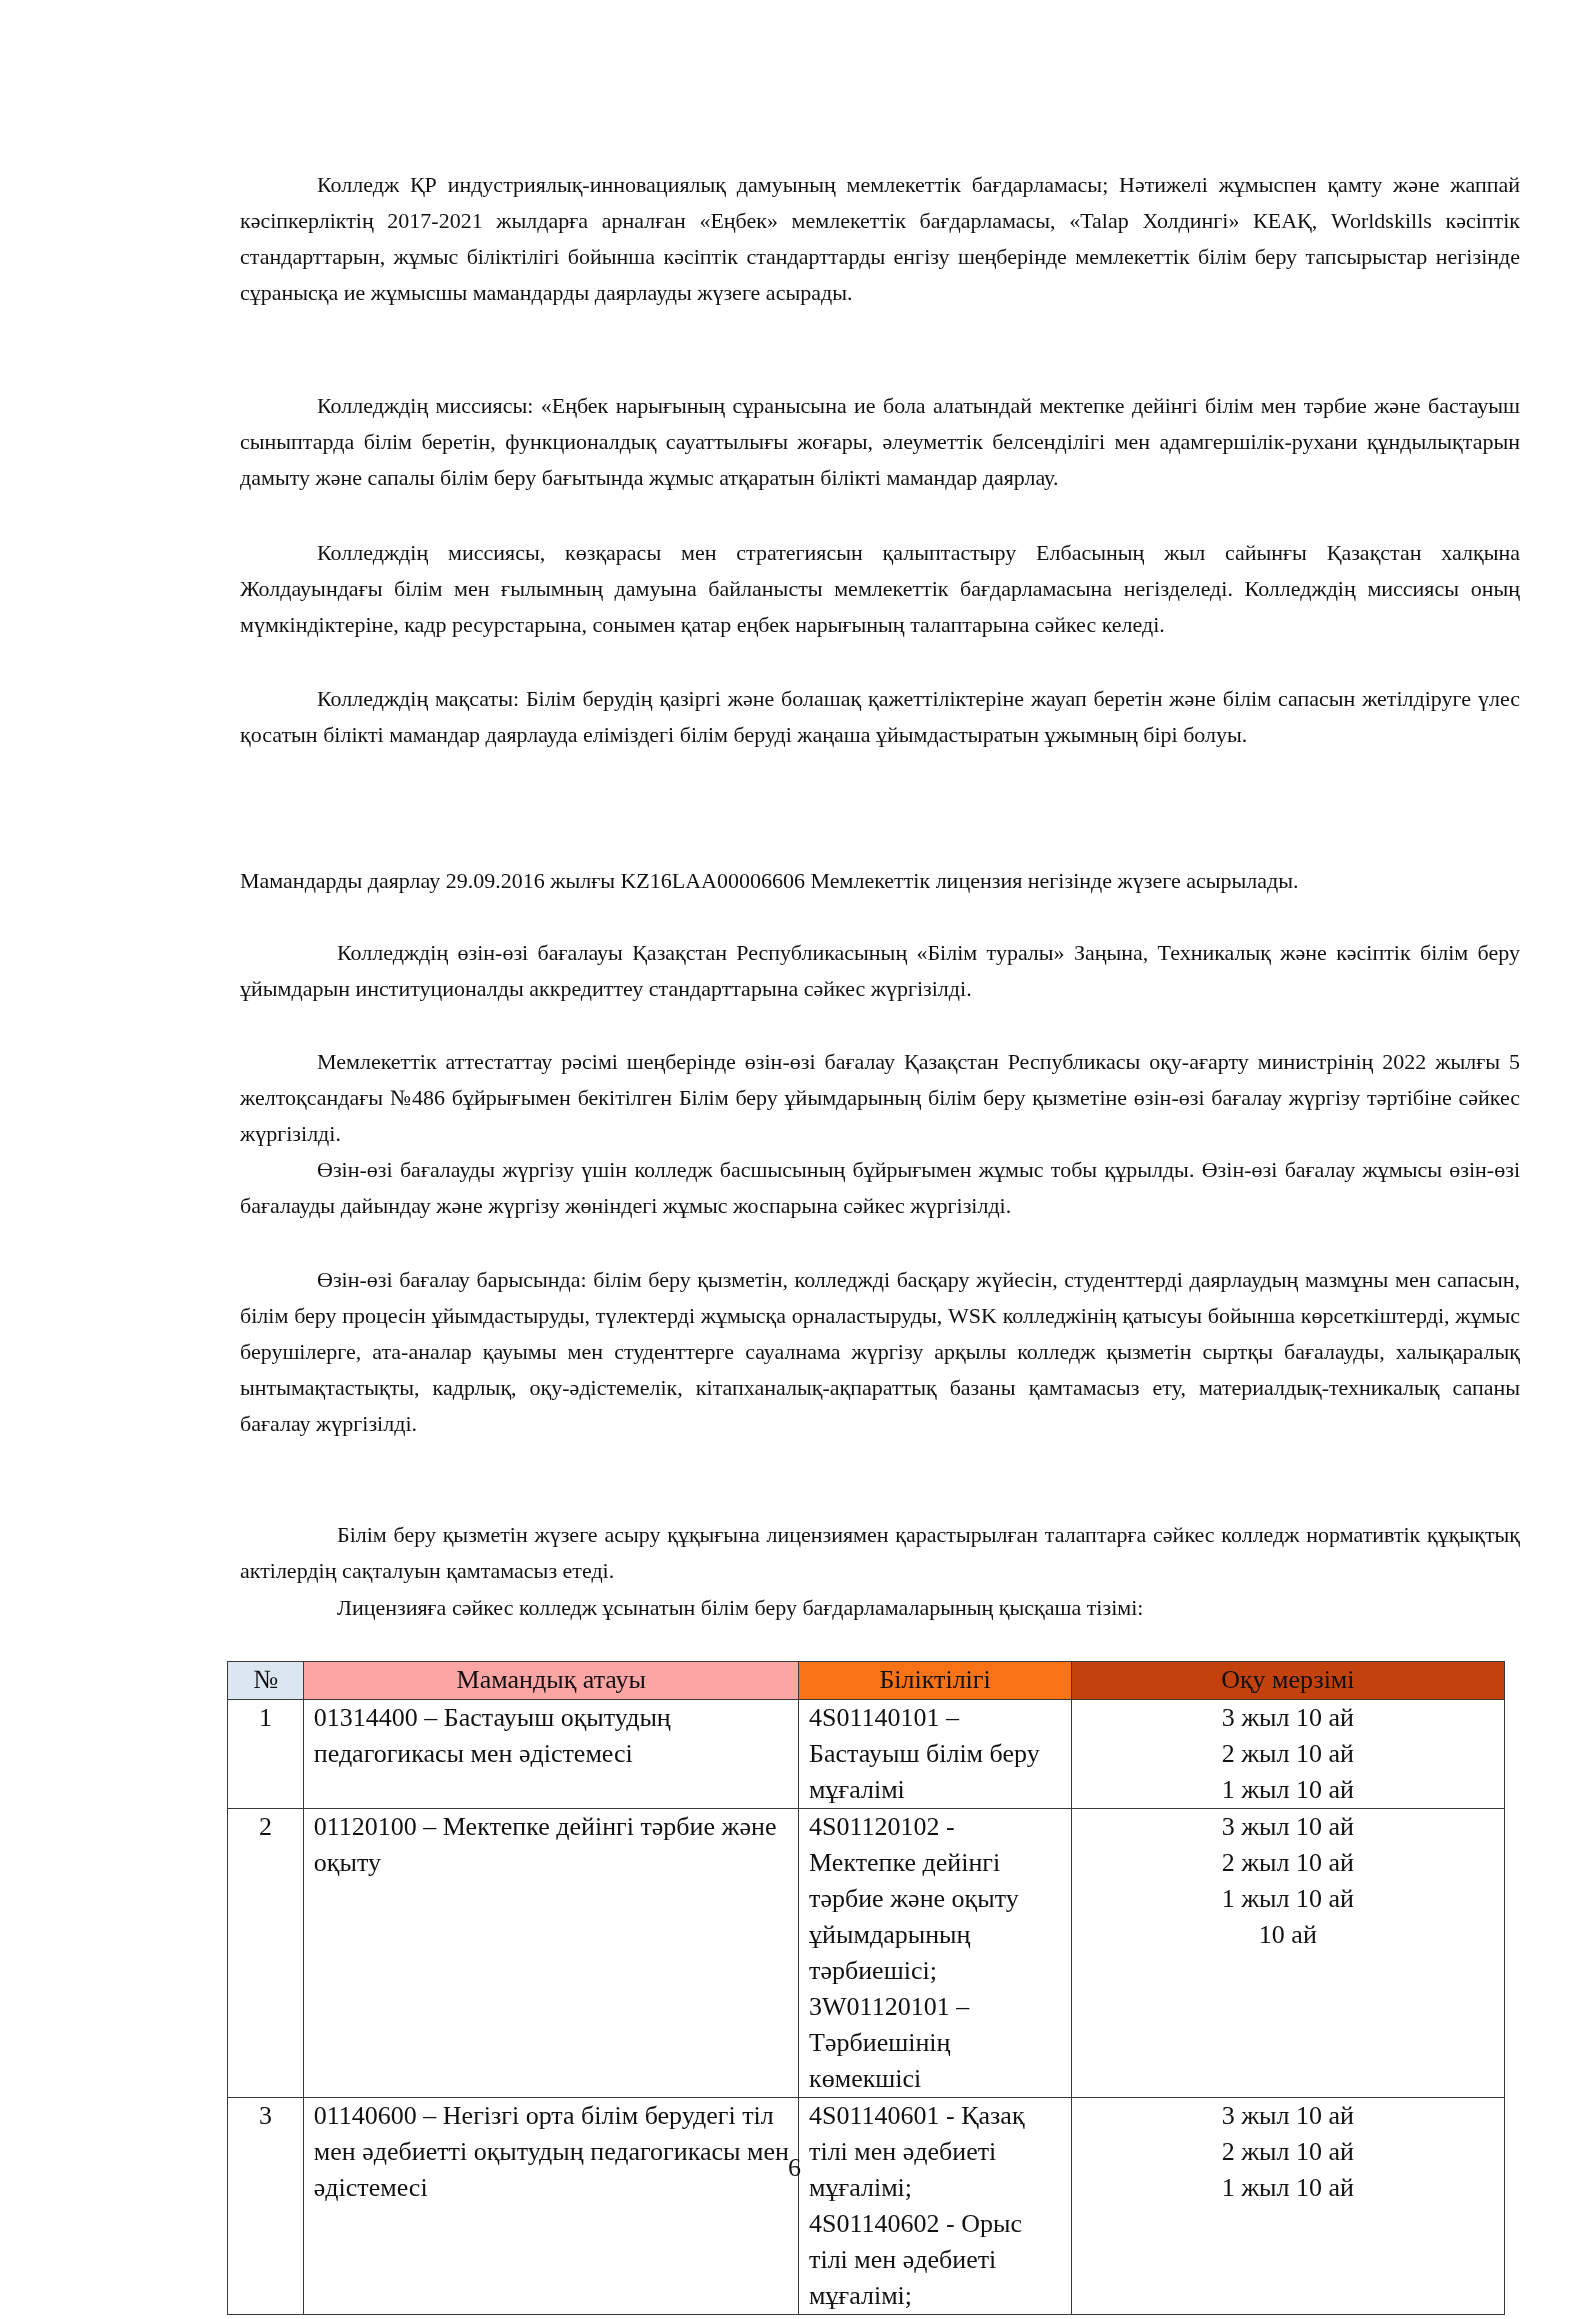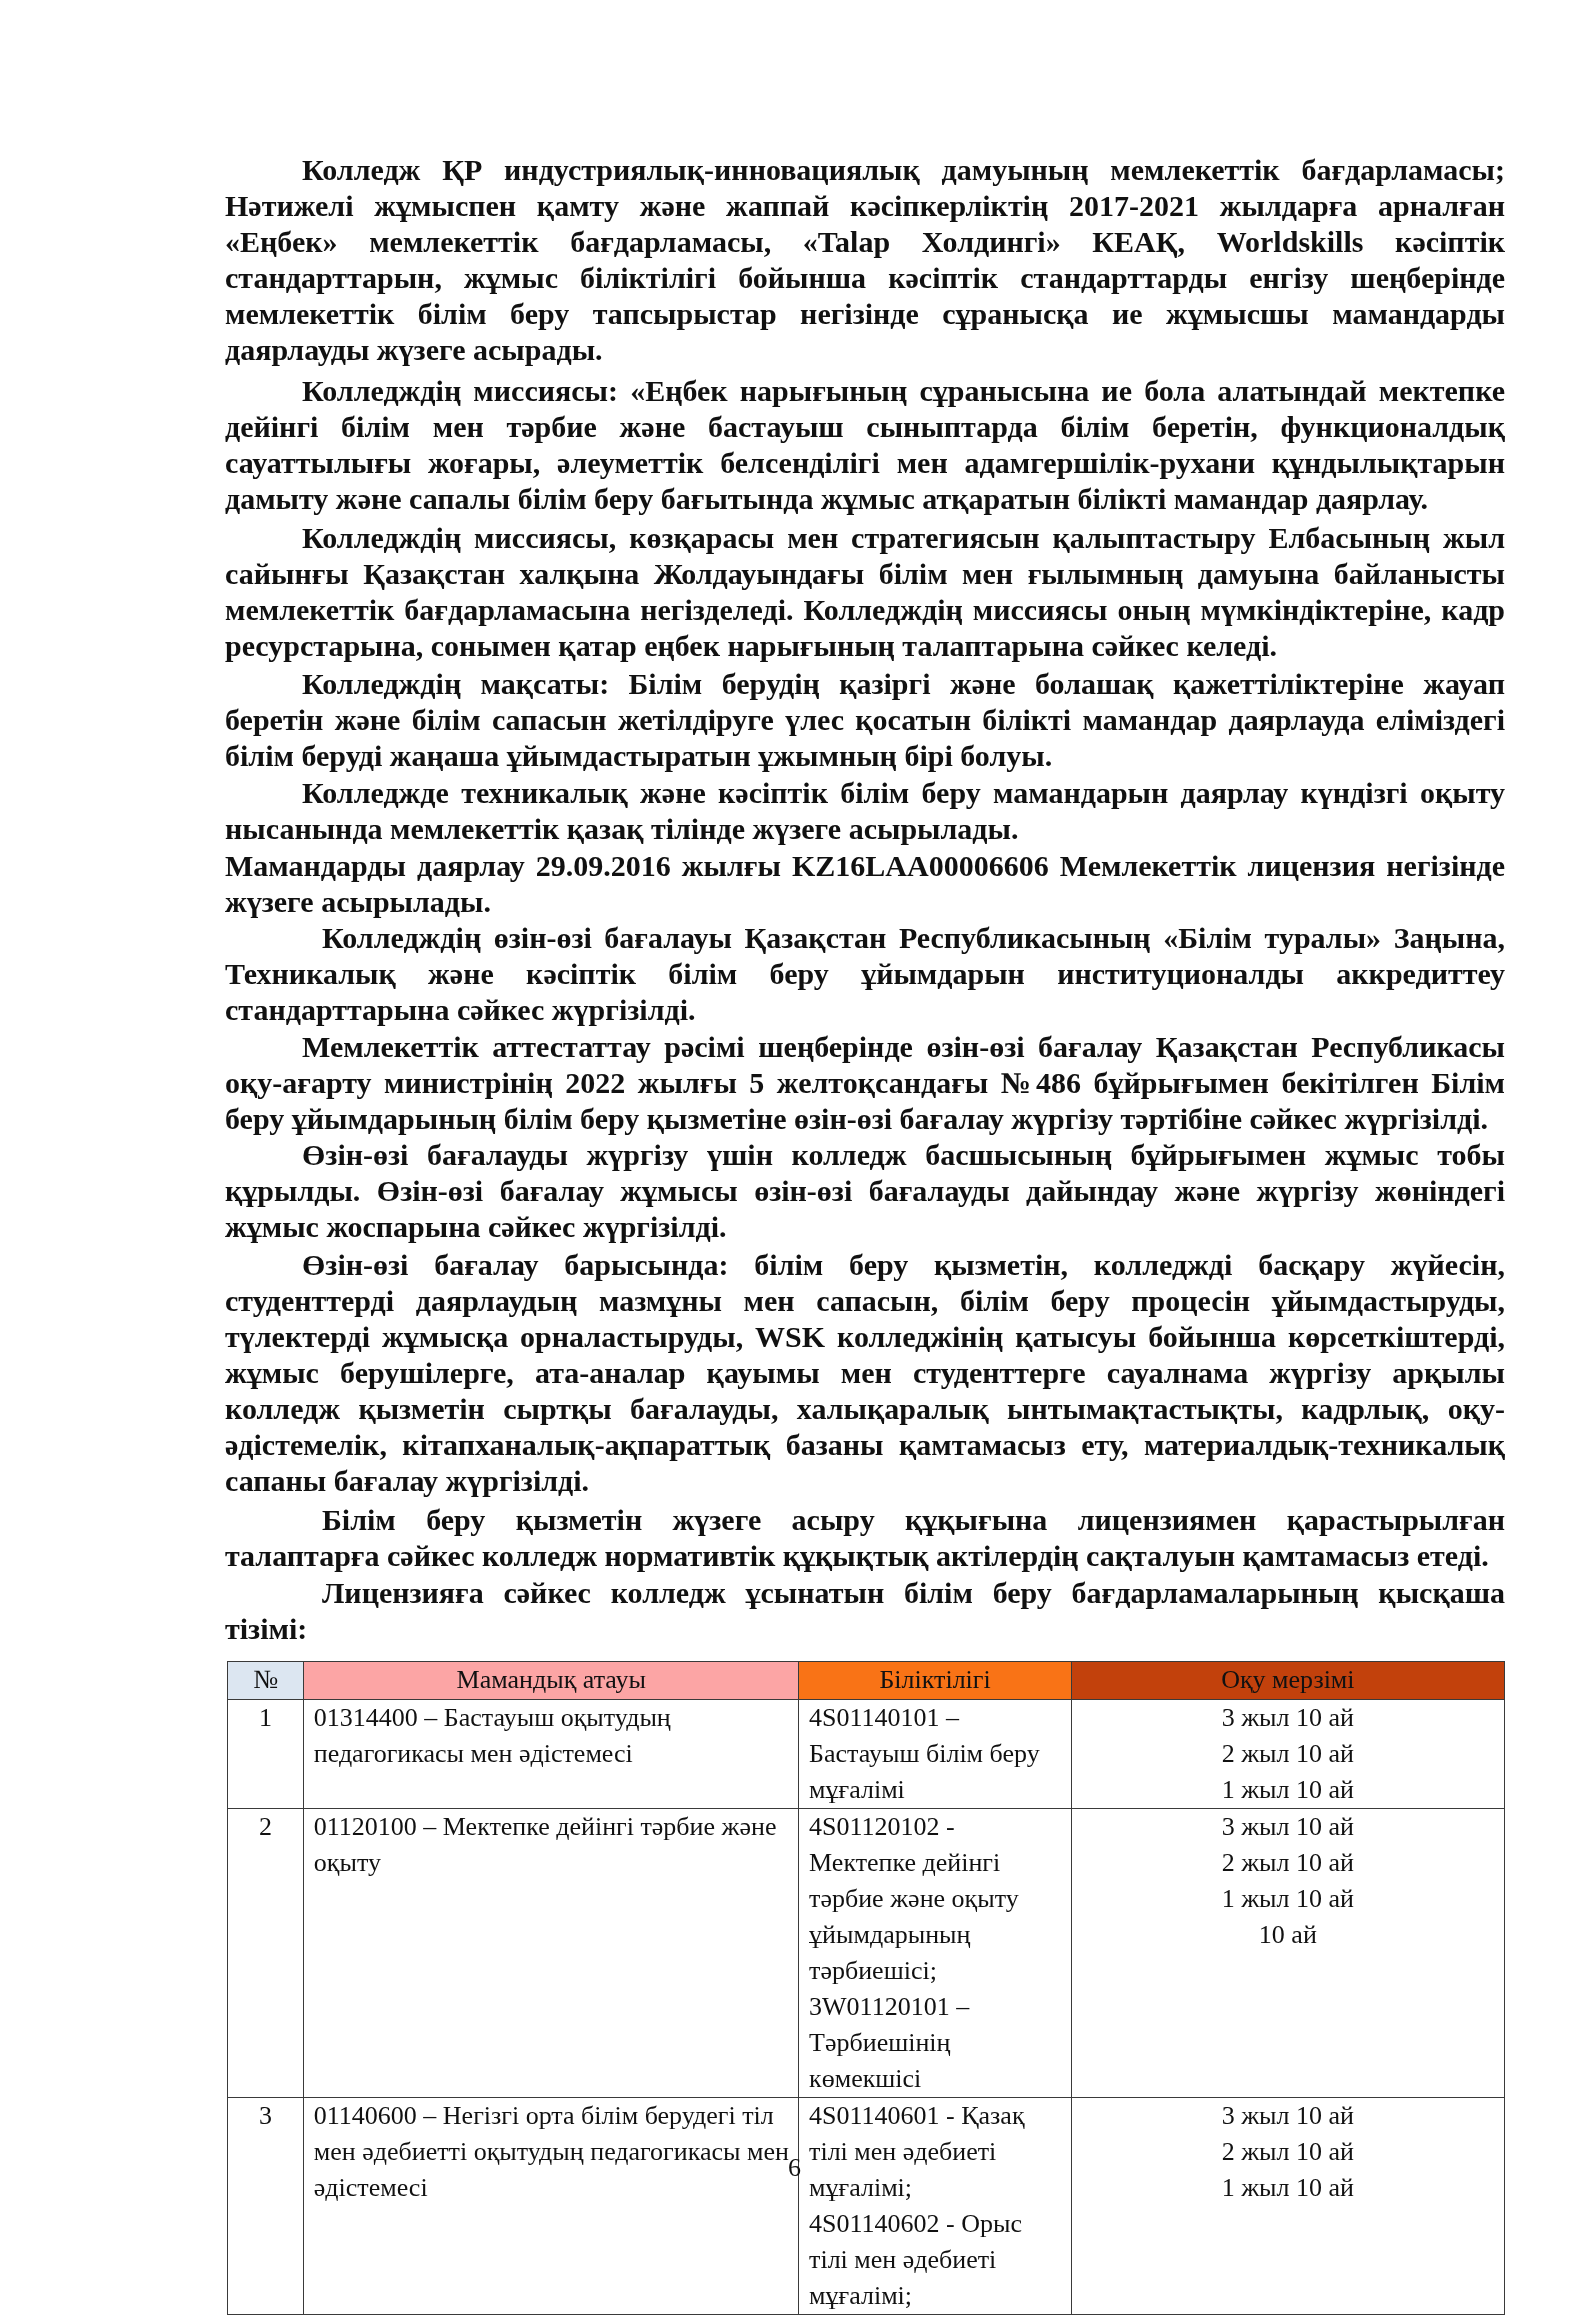--- a/index.html
+++ b/index.html
@@ -1,20 +1,20 @@
 <!DOCTYPE html>
 <html><head>
 <meta charset="utf-8">
 <style>
   html, body { margin: 0; padding: 0; background: #ffffff; }
   body { width: 1589px; height: 2319px; position: relative; overflow: hidden;
          font-family: "Liberation Serif", "DejaVu Serif", serif; color: #111111; }
   .page { position: absolute; left: 0; top: 0; width: 1589px; height: 2319px; background: #fff; }
-  .para { position: absolute; left: 225px; width: 1280px; font-size: 30px; line-height: 36px;
-          text-align: justify; margin: 0; font-weight: bold; }
+  .para { position: absolute; left: 225px; width: 1280px; font-size: 22px; line-height: 36px;
+          text-align: justify; margin: 15px; }
   .ind1 { text-indent: 77px; }
   .ind2 { text-indent: 97px; }
   .ind0 { text-indent: 0; }
   table.programs { position: absolute; left: 227px; top: 1661px; width: 1278px;
                    border-collapse: collapse; font-size: 26px; line-height: 36px; }
   table.programs th, table.programs td { border: 1.9px solid #3a3a3a; vertical-align: top; padding: 0 9.6px; }
   table.programs th { background: #dce6f1; font-weight: normal; text-align: center; height: 37px; padding-top: 0; }
   .c-num { width: 56px; text-align: center; }
   .c-spec { width: 475px; text-align: left; }
   .c-qual { width: 252px; text-align: left; }
@@ -24,21 +24,20 @@
 </style>
 </head>
 <body>
 
 <div class="page">
 
   <p class="para ind1" style="top: 152px;">Колледж ҚР индустриялық-инновациялық дамуының мемлекеттік бағдарламасы; Нәтижелі жұмыспен қамту және жаппай кәсіпкерліктің 2017-2021 жылдарға арналған «Еңбек» мемлекеттік бағдарламасы, «Talap Холдингі» КЕАҚ, Worldskills кәсіптік стандарттарын, жұмыс біліктілігі бойынша кәсіптік стандарттарды енгізу шеңберінде мемлекеттік білім беру тапсырыстар негізінде сұранысқа ие жұмысшы мамандарды даярлауды жүзеге асырады.</p>
   <p class="para ind1" style="top: 373px;">Колледждің миссиясы: «Еңбек нарығының сұранысына ие бола алатындай мектепке дейінгі білім мен тәрбие және бастауыш сыныптарда білім беретін, функционалдық сауаттылығы жоғары, әлеуметтік белсенділігі мен адамгершілік-рухани құндылықтарын дамыту және сапалы білім беру бағытында жұмыс атқаратын білікті мамандар даярлау.</p>
   <p class="para ind1" style="top: 520px;">Колледждің миссиясы, көзқарасы мен стратегиясын қалыптастыру Елбасының жыл сайынғы Қазақстан халқына Жолдауындағы білім мен ғылымның дамуына байланысты мемлекеттік бағдарламасына негізделеді. Колледждің миссиясы оның мүмкіндіктеріне, кадр ресурстарына, сонымен қатар еңбек нарығының талаптарына сәйкес келеді.</p>
   <p class="para ind1" style="top: 666px;">Колледждің мақсаты: Білім берудің қазіргі және болашақ қажеттіліктеріне жауап беретін және білім сапасын жетілдіруге үлес қосатын білікті мамандар даярлауда еліміздегі білім беруді жаңаша ұйымдастыратын ұжымның бірі болуы.</p>
-  <p class="para ind1" style="top: 775px;">Колледжде техникалық және кәсіптік білім беру мамандарын даярлау күндізгі оқыту нысанында мемлекеттік қазақ тілінде жүзеге асырылады.</p>
   <p class="para ind0" style="top: 848px;">Мамандарды даярлау 29.09.2016 жылғы  KZ16LAA00006606 Мемлекеттік лицензия негізінде жүзеге асырылады.</p>
   <p class="para ind2" style="top: 920px;">Колледждің өзін-өзі бағалауы Қазақстан Республикасының «Білім туралы» Заңына, Техникалық және кәсіптік білім беру ұйымдарын институционалды аккредиттеу стандарттарына сәйкес жүргізілді.</p>
   <p class="para ind1" style="top: 1029px;">Мемлекеттік аттестаттау рәсімі шеңберінде өзін-өзі бағалау Қазақстан Республикасы оқу-ағарту министрінің 2022 жылғы 5 желтоқсандағы №486 бұйрығымен бекітілген Білім беру ұйымдарының білім беру қызметіне өзін-өзі бағалау жүргізу тәртібіне сәйкес жүргізілді.</p>
   <p class="para ind1" style="top: 1137px;">Өзін-өзі бағалауды жүргізу үшін колледж басшысының бұйрығымен жұмыс тобы құрылды. Өзін-өзі бағалау жұмысы өзін-өзі бағалауды дайындау және жүргізу жөніндегі жұмыс жоспарына сәйкес жүргізілді.</p>
   <p class="para ind1" style="top: 1247px;">Өзін-өзі бағалау барысында: білім беру қызметін, колледжді басқару жүйесін, студенттерді даярлаудың мазмұны мен сапасын, білім беру процесін ұйымдастыруды, түлектерді жұмысқа орналастыруды, WSK колледжінің қатысуы бойынша көрсеткіштерді, жұмыс берушілерге, ата-аналар қауымы мен студенттерге сауалнама жүргізу арқылы колледж қызметін сыртқы бағалауды, халықаралық ынтымақтастықты, кадрлық, оқу-әдістемелік, кітапханалық-ақпараттық базаны қамтамасыз ету, материалдық-техникалық сапаны бағалау жүргізілді.</p>
   <p class="para ind2" style="top: 1575px;">Лицензияға сәйкес колледж ұсынатын білім беру бағдарламаларының қысқаша тізімі:</p>
   <p class="para ind2" style="top: 1502px;">Білім беру қызметін жүзеге асыру құқығына лицензиямен қарастырылған талаптарға сәйкес колледж нормативтік құқықтық актілердің сақталуын қамтамасыз етеді.</p>
 
   <table class="programs">
     <thead>

